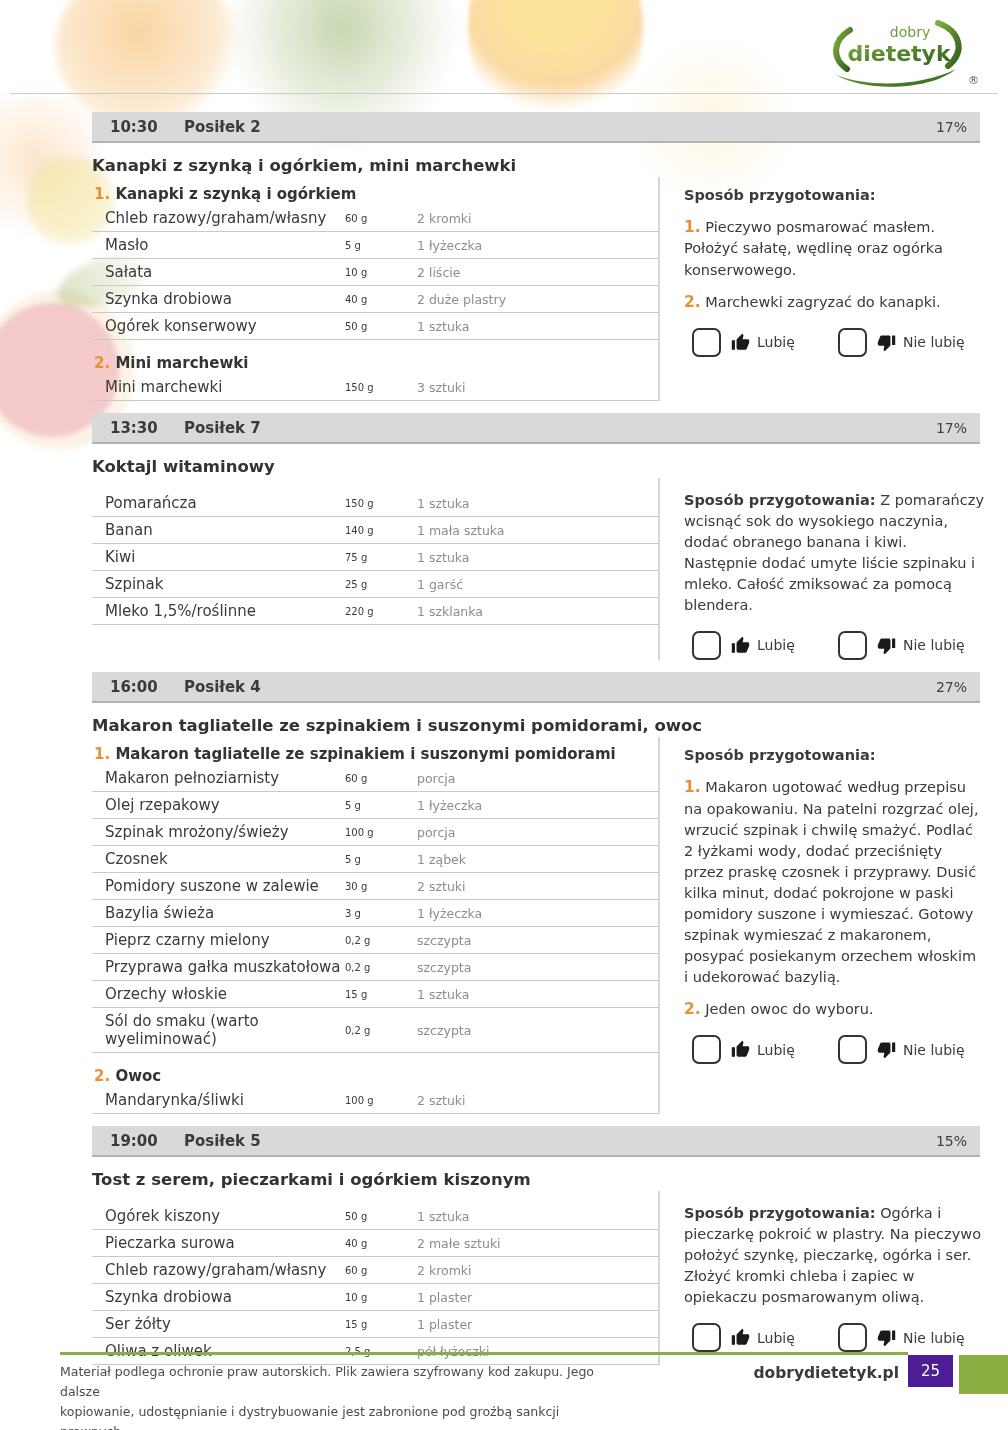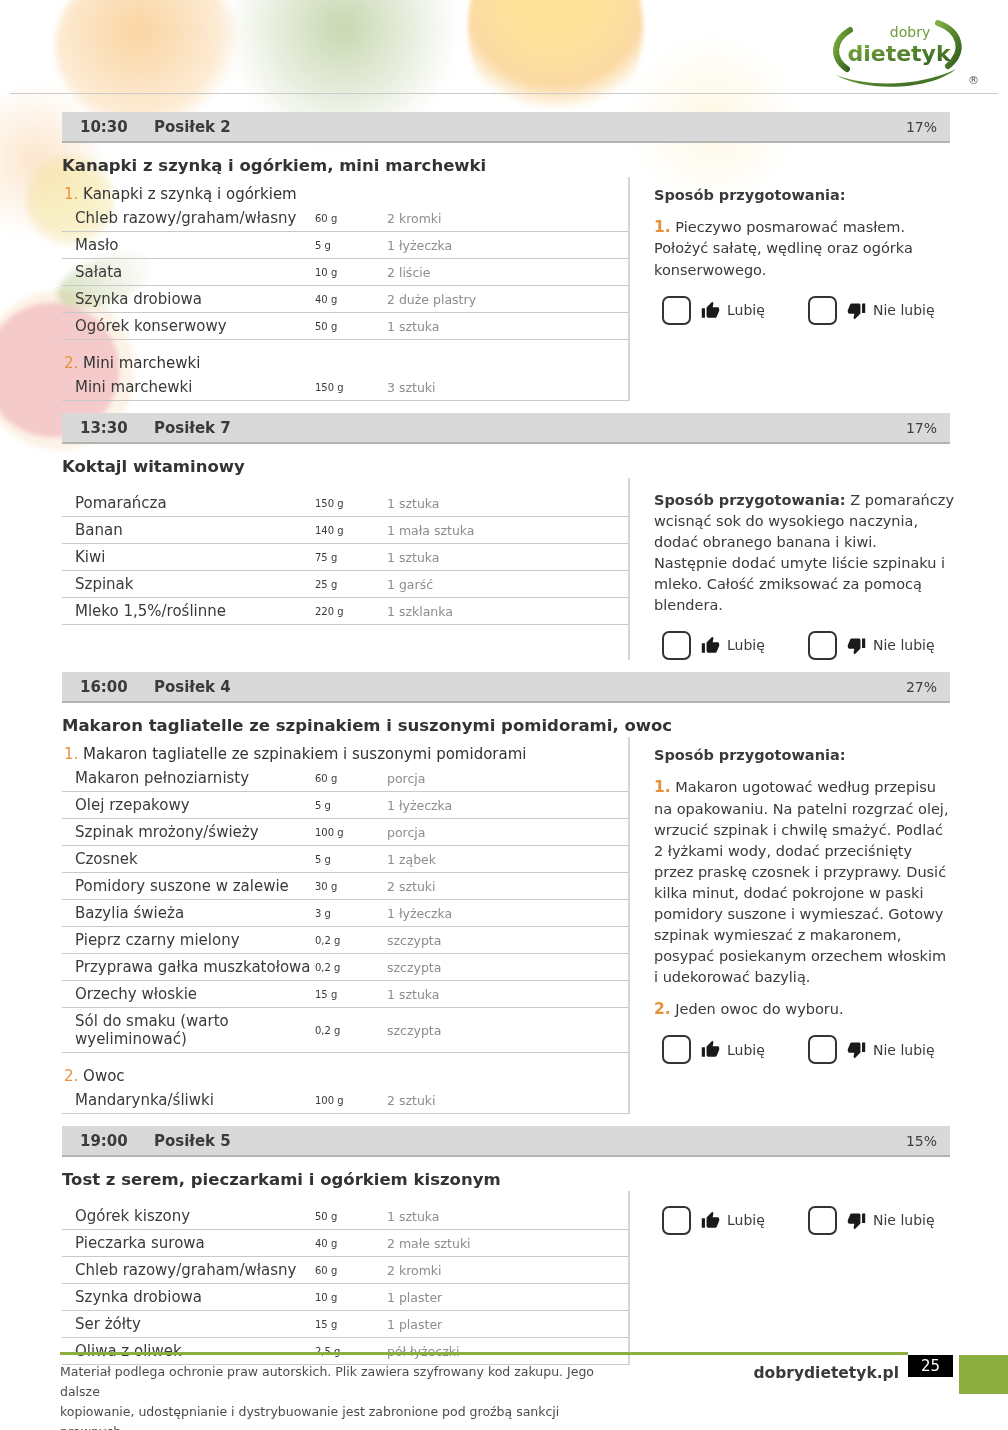--- a/index.html
+++ b/index.html
@@ -26,35 +26,35 @@
     background:radial-gradient(circle at 45% 50%, rgba(234,150,150,.5) 55%, rgba(250,232,210,.55) 58%, rgba(250,232,210,.5) 68%, transparent 71%);}
   .d-leaf-small{left:55px;top:258px;width:100px;height:45px;filter:blur(3px);transform:rotate(-20deg);
     background:linear-gradient(80deg, rgba(150,175,90,.38), transparent);}
 
   
   .page{position:relative;z-index:1;}
   .header{position:relative;height:93px;border-bottom:1px solid #cbcbcb;margin:0 10px;}
   .logo{position:absolute;right:14px;top:18px;width:166px;height:72px;}
 
   
-  .content{margin:0 62px;padding-top:18px;width:888px;}
+  .content{margin:0 92px;padding-top:18px;width:888px;}
   .meal{margin-bottom:12px;}
   .meal-bar{height:31px;background:#d9d9d9;border-bottom:2px solid #b3b3b3;
     display:flex;align-items:center;padding:0 13px 0 18px;box-sizing:border-box;}
   .meal-time{font-weight:bold;font-size:15px;width:74px;color:#3a3a3a;}
   .meal-name{font-weight:bold;font-size:15px;color:#3a3a3a;}
   .meal-percent{margin-left:auto;font-size:14px;color:#404040;}
   .meal-title{font-size:16.5px;font-weight:bold;margin:13px 0 2px 0;color:#333;}
 
   .meal-body{display:flex;align-items:stretch;}
   .col-left{width:566px;flex:none;}
   .vdiv{width:2px;background:#d6d6d6;flex:none;}
   .col-right{flex:1;padding-left:24px;font-size:14.5px;line-height:1.45;color:#3a3a3a;}
 
-  .group-head{font-size:15px;font-weight:normal;margin:8px 0 2px 2px;color:#333;}
+  .group-head{font-size:15px;font-weight:bold;margin:8px 0 2px 2px;color:#333;}
   .group-head.later{margin-top:14px;}
   .gnum{color:#e8913c;}
   .tbl{margin-top:12px;}
   .group .tbl{margin-top:0;}
   .row{display:flex;align-items:center;border-bottom:1px solid #c9c9c9;padding:4px 0;min-height:17px;}
   .ing{width:240px;font-size:15px;padding-left:13px;box-sizing:content-box;}
   .amt{width:72px;font-size:10px;}
   .msr{flex:1;font-size:12.5px;color:#8d8d8d;}
 
   .prep-title{font-weight:bold;font-size:14.5px;margin:8px 0 2px 0;}
@@ -66,21 +66,21 @@
   .vote-row{display:flex;align-items:center;margin-top:15px;padding-left:8px;}
   .vote{display:flex;align-items:center;width:146px;}
   .checkbox{width:25px;height:25px;border:2px solid #333;border-radius:7px;background:#fff;flex:none;}
   .thumb{margin:0 7px 0 10px;flex:none;}
   .vote-label{font-size:14px;color:#3a3a3a;}
 
   
   .f-line{position:absolute;left:60px;top:1352px;width:848px;height:3px;background:#8cad3f;z-index:1;}
   .f-copy{position:absolute;left:60px;top:1362px;width:540px;font-size:12.5px;line-height:1.6;color:#4c4c4c;z-index:1;}
   .f-site{position:absolute;right:109px;top:1364px;font-size:15.5px;font-weight:bold;color:#3a3a3a;z-index:1;}
-  .f-page{position:absolute;left:908px;top:1355px;width:45px;height:22px;background:#000000;color:#fff;
+  .f-page{position:absolute;left:908px;top:1355px;width:45px;height:32px;background:#4c1d95;color:#fff;
     display:flex;align-items:center;justify-content:center;font-size:15px;z-index:1;}
   .f-tab{position:absolute;left:959px;top:1355px;width:49px;height:39px;background:#8cad3f;z-index:1;}
 </style>
 </head>
 <body>
 
 <div class="decor d-orange-main"></div>
 <div class="decor d-leaves"></div>
 <div class="decor d-orange-slice"></div>
 <div class="decor d-lemon-right"></div>
@@ -157,20 +157,21 @@
                   <span class="amt">150 g</span>
                   <span class="msr">3 sztuki</span>
                 </div>
             </div>
           </div>
         </div>
         <div class="vdiv"></div>
         <div class="col-right">
           <p class="prep-title">Sposób przygotowania:</p>
           <p class="prep-step"><span class="stepnum">1.</span> <span>Pieczywo posmarować masłem. Położyć sałatę, wędlinę oraz ogórka konserwowego.</span></p>
+          <p class="prep-step"><span class="stepnum">2.</span> <span>Marchewki zagryzać do kanapki.</span></p>
           <div class="vote-row">
             <div class="vote">
               <span class="checkbox"></span>
               <svg class="thumb" width="19" height="19" viewBox="0 0 24 24">
                   <path fill="#1a1a1a" d="M1 21h4V9H1v12zM23 10c0-1.1-.9-2-2-2h-6.31l.95-4.57.03-.32c0-.41-.17-.79-.44-1.06L14.17 1 7.59 7.59C7.22 7.95 7 8.45 7 9v10c0 1.1.9 2 2 2h9c.83 0 1.54-.5 1.84-1.22l3.02-7.05c.09-.23.14-.47.14-.73v-2z"></path>
                 </svg>
               <span class="vote-label">Lubię</span>
             </div>
             <div class="vote">
               <span class="checkbox"></span>
@@ -381,20 +382,21 @@
               </div>
             <div class="row">
                 <span class="ing">Oliwa z oliwek</span>
                 <span class="amt">2,5 g</span>
                 <span class="msr">pół łyżeczki</span>
               </div>
           </div>
         </div>
         <div class="vdiv"></div>
         <div class="col-right">
+          <p class="prep-inline"><span class="prep-bold">Sposób przygotowania:</span> <span>Ogórka i pieczarkę pokroić w plastry. Na pieczywo położyć szynkę, pieczarkę, ogórka i ser. Złożyć kromki chleba i zapiec w opiekaczu posmarowanym oliwą.</span></p>
           <div class="vote-row">
             <div class="vote">
               <span class="checkbox"></span>
               <svg class="thumb" width="19" height="19" viewBox="0 0 24 24">
                   <path fill="#1a1a1a" d="M1 21h4V9H1v12zM23 10c0-1.1-.9-2-2-2h-6.31l.95-4.57.03-.32c0-.41-.17-.79-.44-1.06L14.17 1 7.59 7.59C7.22 7.95 7 8.45 7 9v10c0 1.1.9 2 2 2h9c.83 0 1.54-.5 1.84-1.22l3.02-7.05c.09-.23.14-.47.14-.73v-2z"></path>
                 </svg>
               <span class="vote-label">Lubię</span>
             </div>
             <div class="vote">
               <span class="checkbox"></span>

